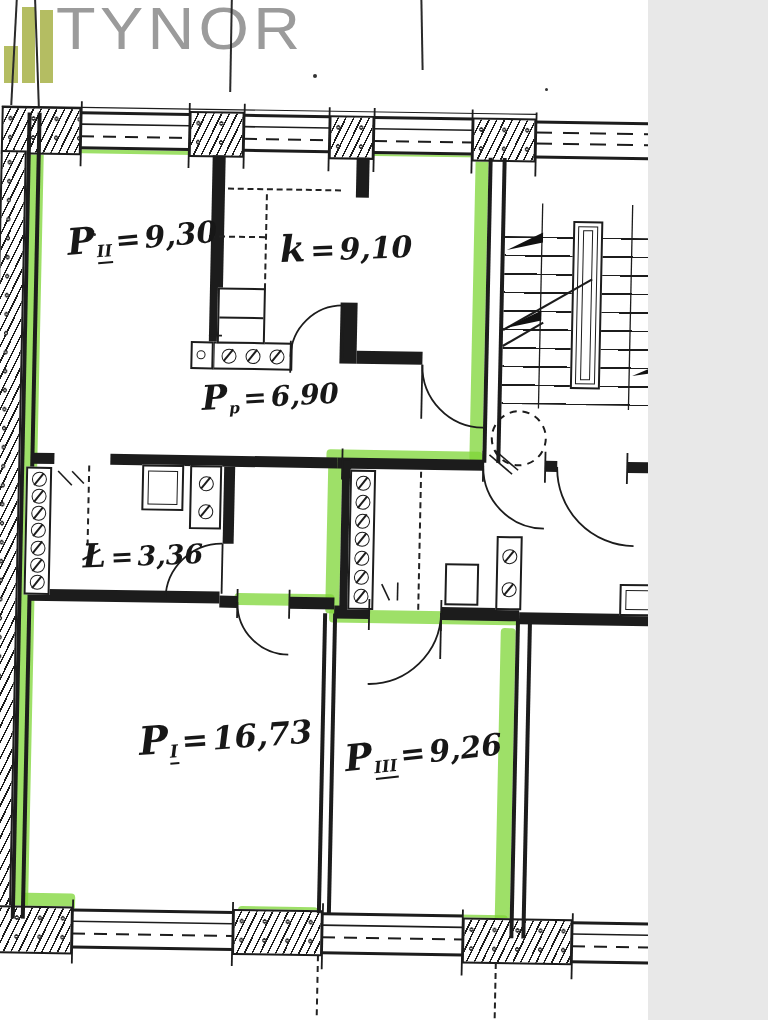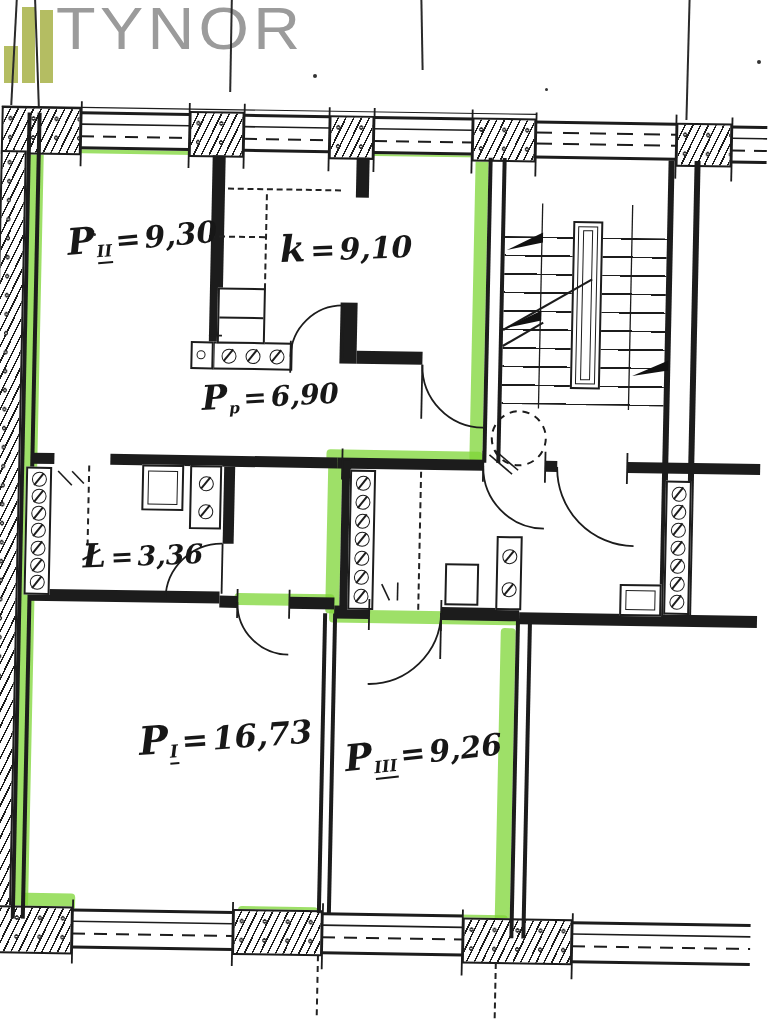--- a/index.html
+++ b/index.html
@@ -1,17 +1,17 @@
 <!DOCTYPE html>
 <html style="--color-highlight: #7ed636; --color-wall: #1c1c1c; --color-logo_gray: #9b9b9b; --color-logo_olive: #b4bd62; --color-paper: #ffffff;"><head>
 <meta charset="utf-8">
 <style>
   *{box-sizing:border-box;margin:0;padding:0}
   html,body{background:#e8e8e8}
-  .canvas{position:relative;width:768px;height:1020px;background:var(--color-paper,#fff);
+  .canvas{position:relative;width:648px;height:1020px;background:var(--color-paper,#fff);
     overflow:hidden;font-family:"DejaVu Sans",sans-serif}
   
   .logo{position:absolute;left:0;top:0;width:340px;height:95px}
   .logo .bar{position:absolute;background:var(--color-logo_olive,#b4bd62)}
   .logo-title{position:absolute;left:56px;top:-6px;font-family:"Liberation Sans",sans-serif;
     font-size:60px;font-weight:400;letter-spacing:4px;color:var(--color-logo_gray,#9b9b9b);
     transform:scaleX(1.08);transform-origin:left top}
   .logo-sub{position:absolute;left:70px;top:56px;font-family:"Liberation Sans",sans-serif;
     font-size:22px;letter-spacing:1.5px;color:var(--color-logo_olive,#b4bd62)}
   

